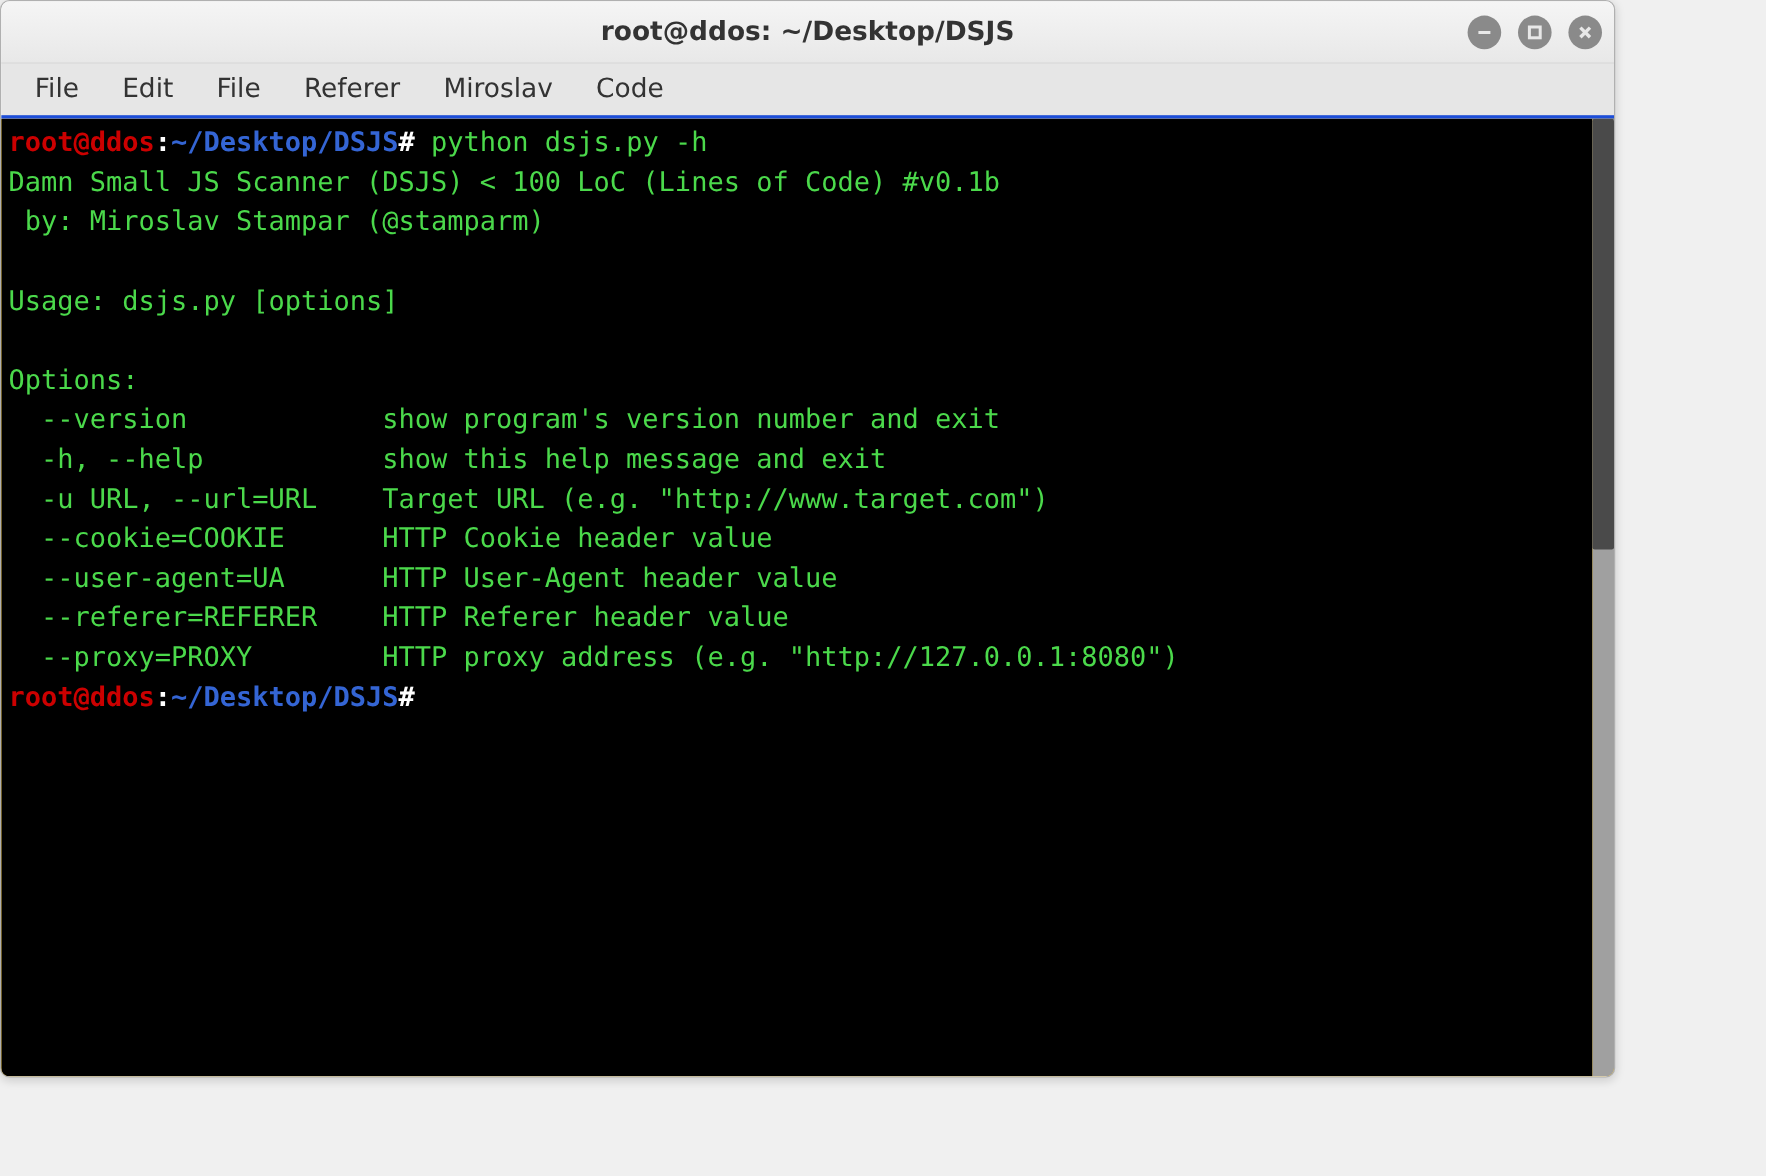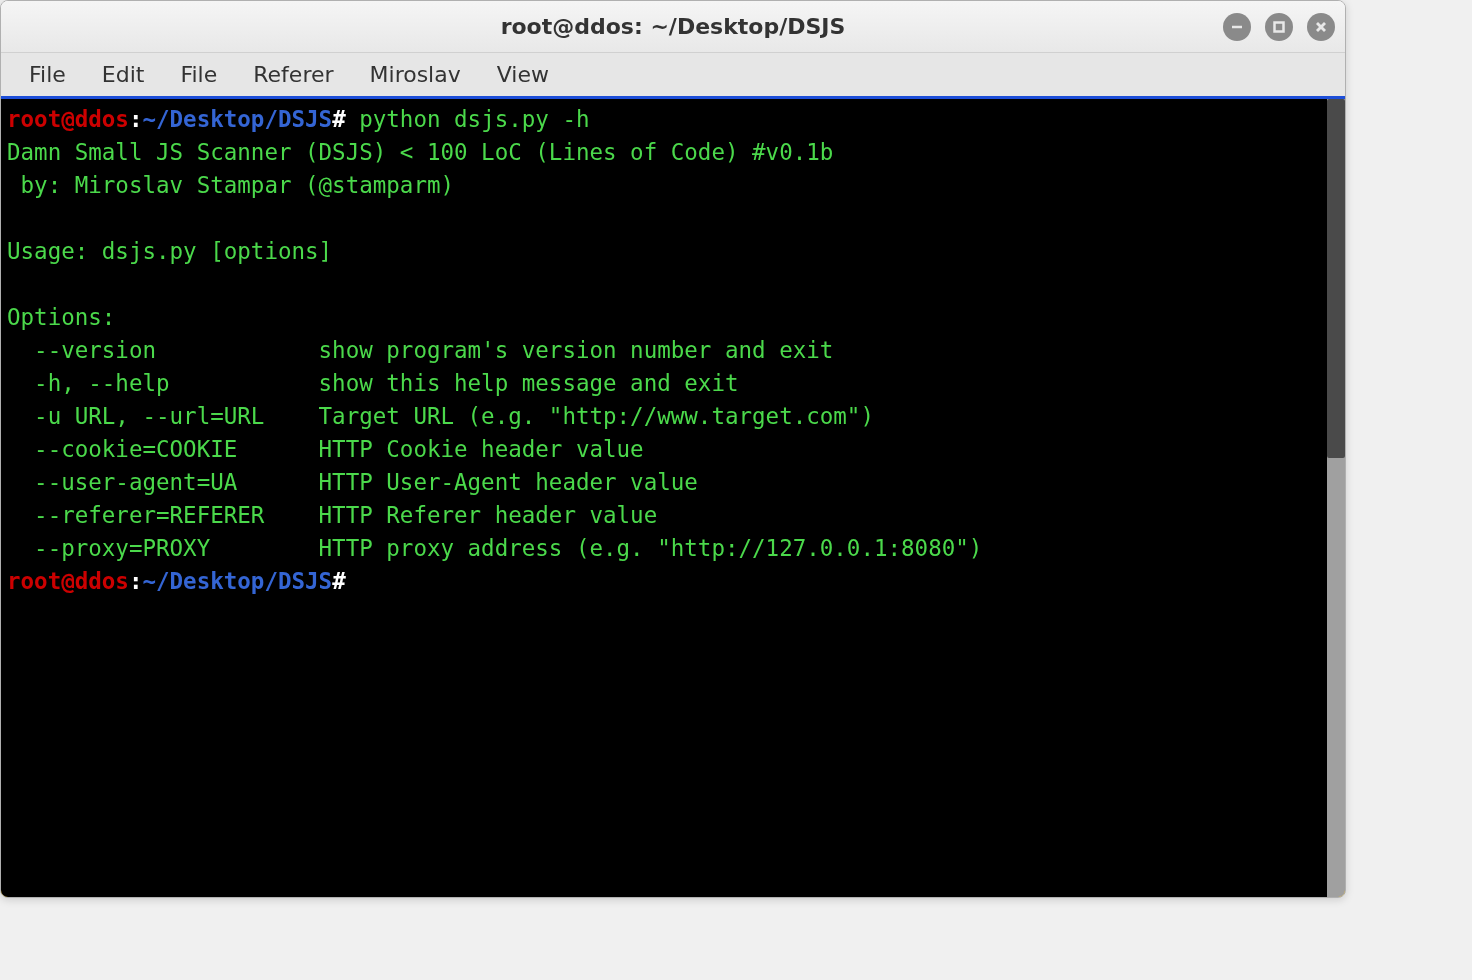--- a/index.html
+++ b/index.html
@@ -158,21 +158,21 @@
       </div>
     </div>
   </div>
 
   <div class="menubar">
     <div class="menu-item">File</div>
     <div class="menu-item">Edit</div>
     <div class="menu-item">File</div>
     <div class="menu-item">Referer</div>
     <div class="menu-item">Miroslav</div>
-    <div class="menu-item">View</div>
+    <div class="menu-item">Code</div>
   </div>
 
   <div class="terminal-wrap">
     <div class="terminal"><span class="t-red">root@ddos</span><span class="t-white">:</span><span class="t-blue">~/Desktop/DSJS</span><span class="t-white">#</span><span class="t-green"> </span><span class="t-green">python dsjs.py -h</span>
 <span class="t-green">Damn Small JS Scanner (DSJS) &lt; 100 LoC (Lines of Code) #v0.1b</span>
 <span class="t-green"> by: Miroslav Stampar (@stamparm)</span>
 <span class="t-green"></span>
 <span class="t-green">Usage: dsjs.py [options]</span>
 <span class="t-green"></span>
 <span class="t-green">Options:</span>

